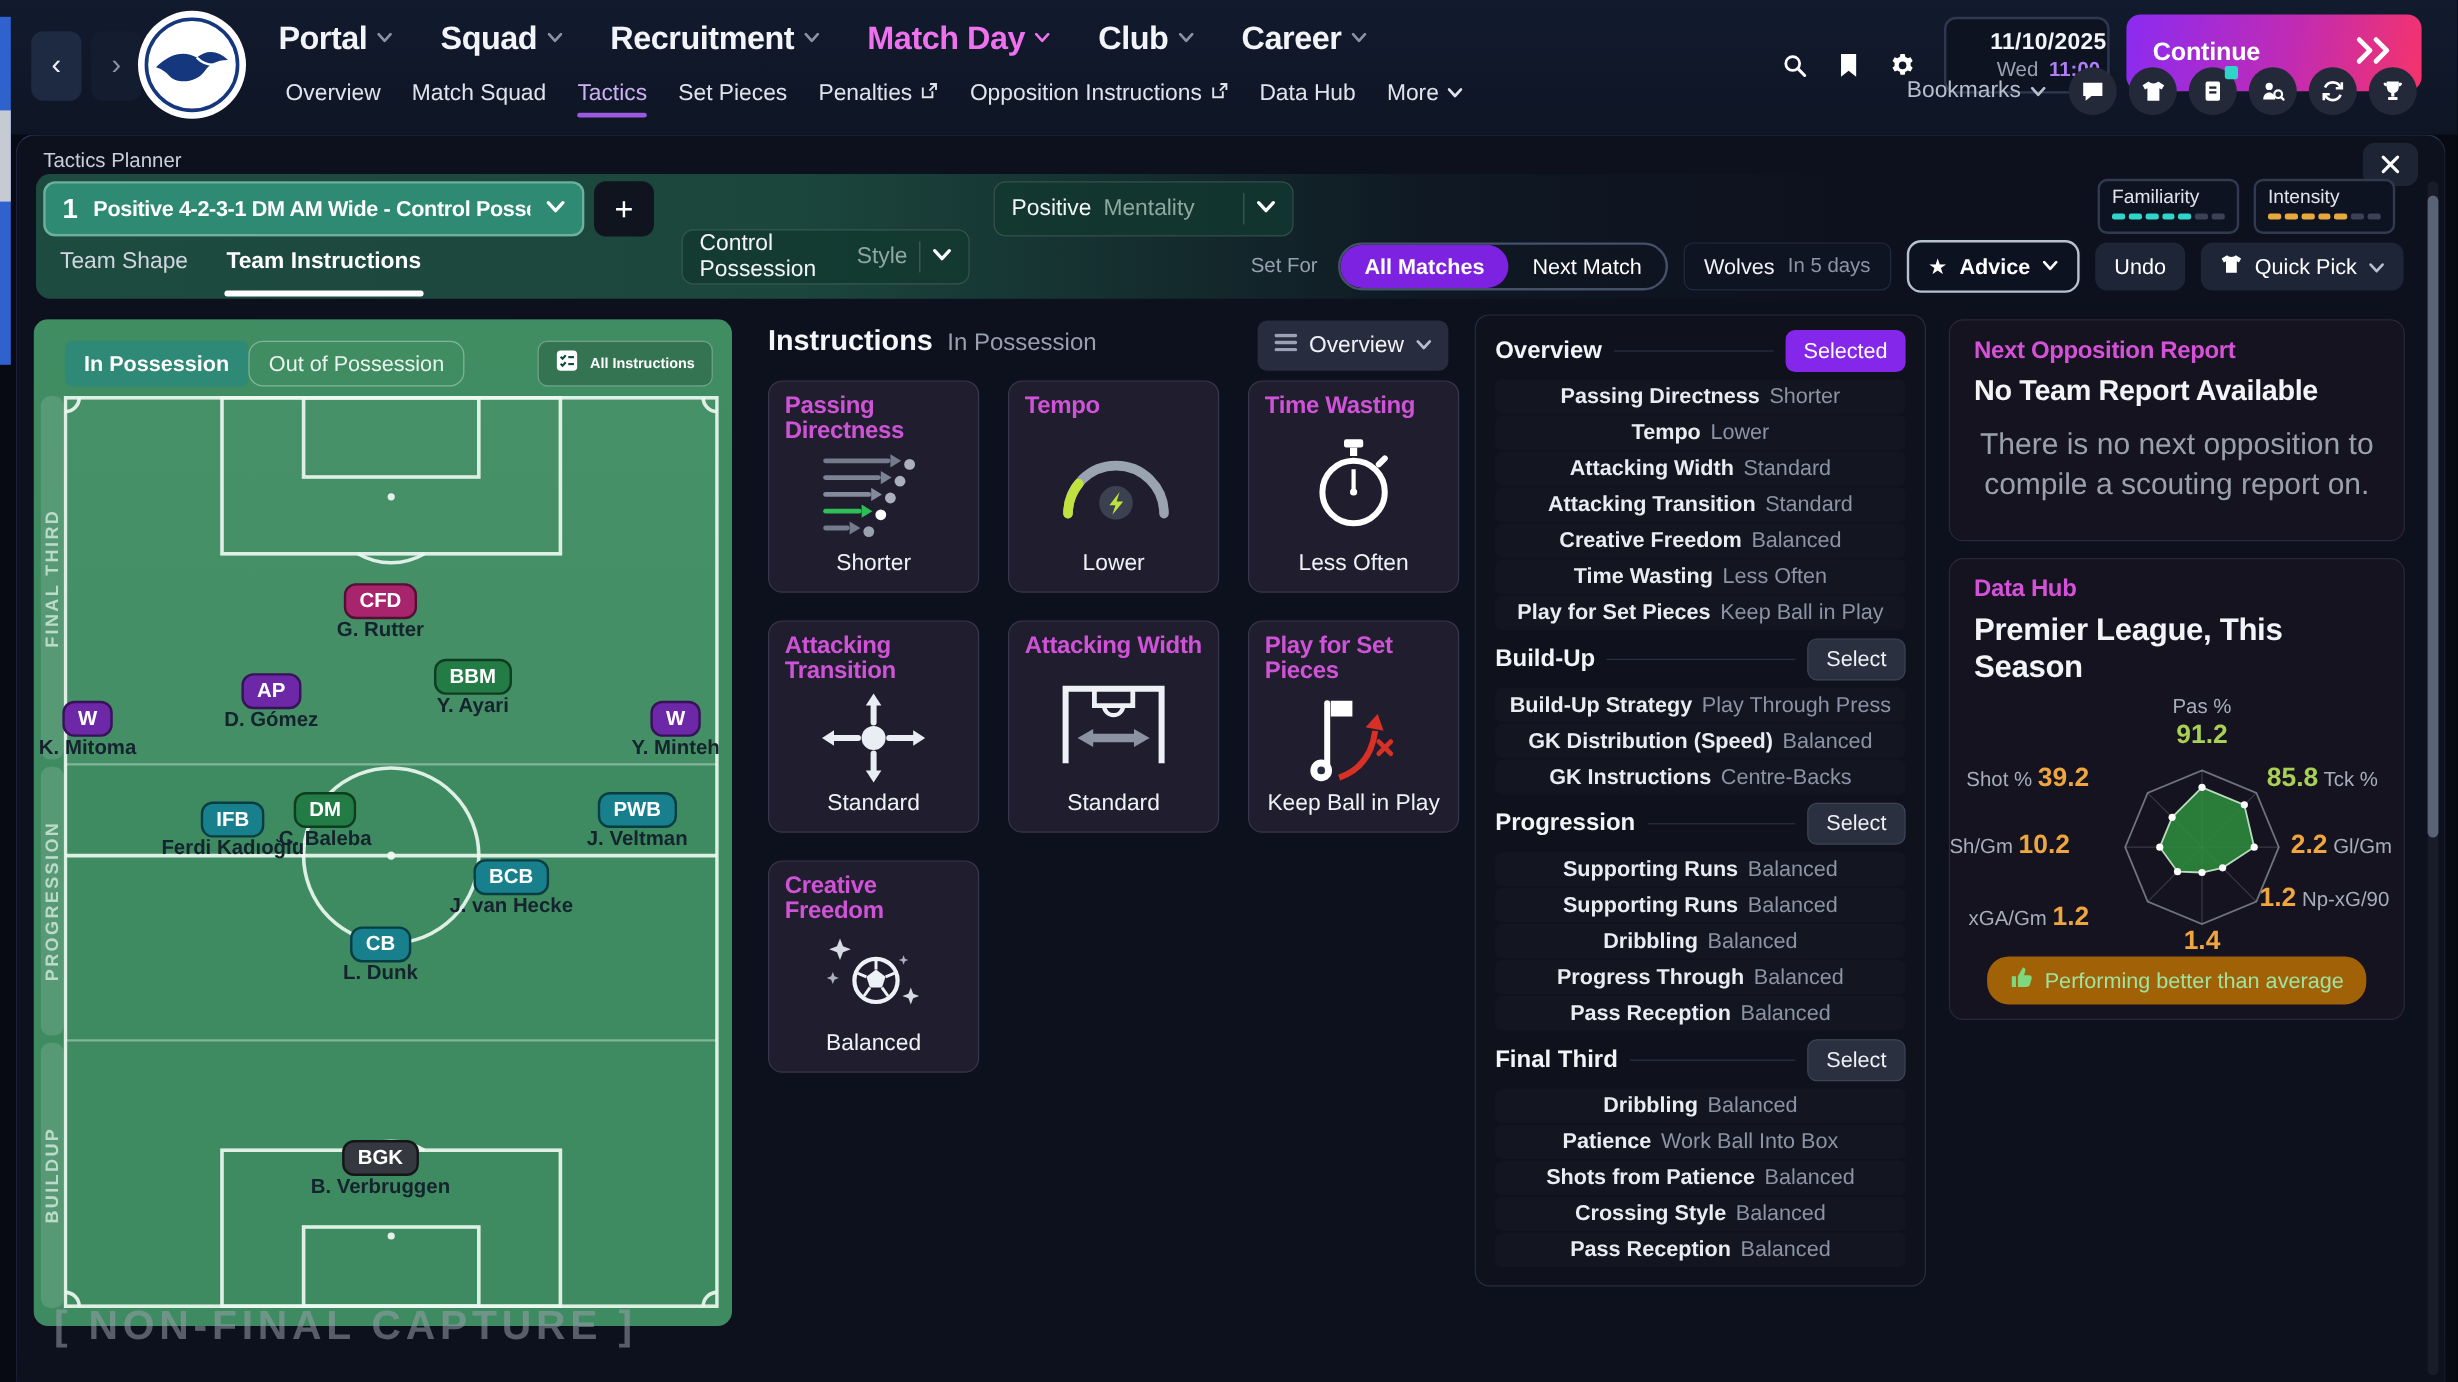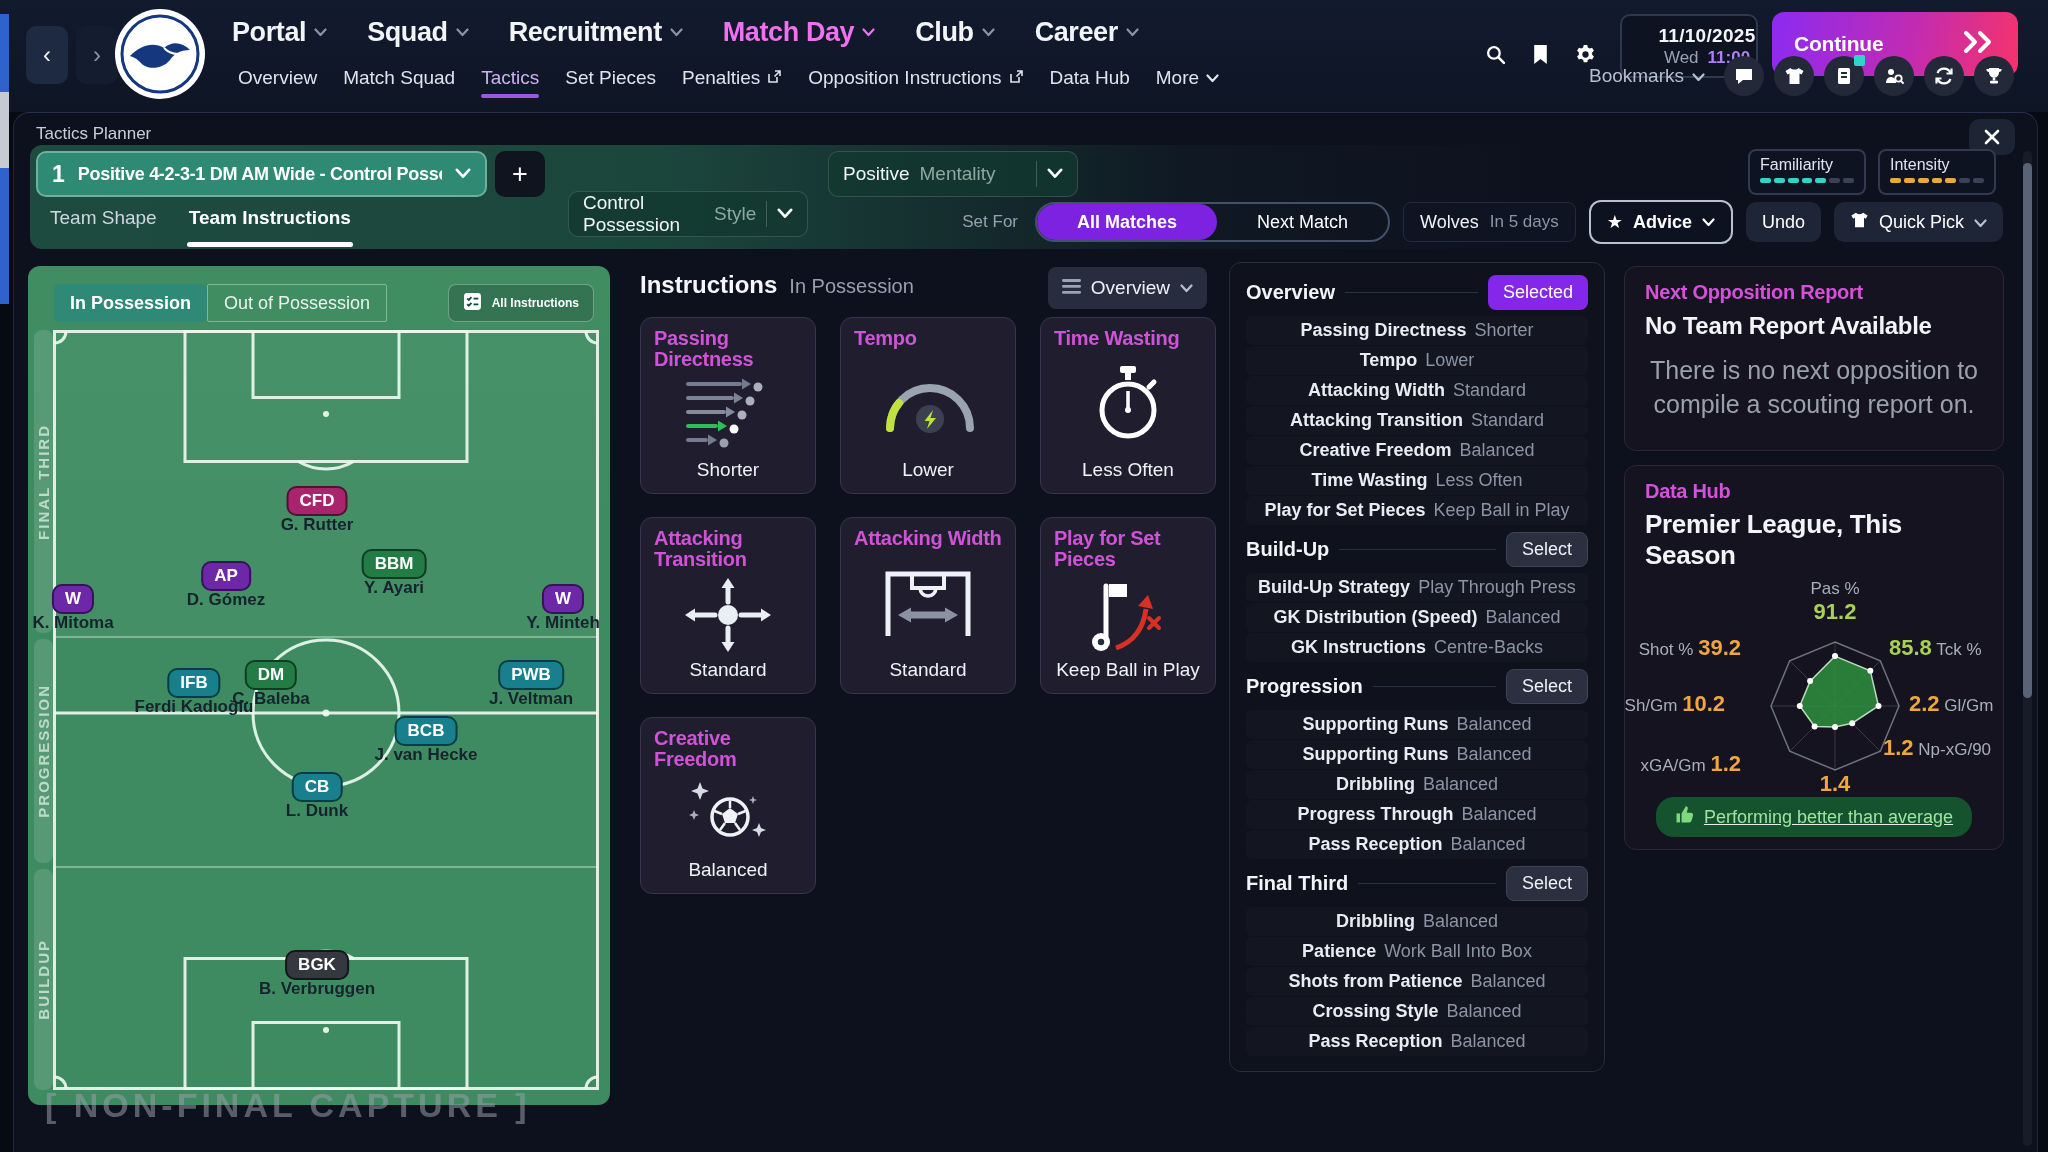--- a/index.html
+++ b/index.html
@@ -79,40 +79,40 @@
   .meter-segs i { width:11px; height:5px; border-radius:2px; background:#3a4254; }
 
   .shape-tabs { position:absolute; left:36px; top:94px; display:flex; gap:32px; }
   .shape-tab { position:relative; font-size:19px; color:#cfd6e0; padding-bottom:18px; }
   .shape-tab.active { color:#fff; font-weight:bold; }
   .shape-tab.active::after { content:""; position:absolute; left:-2px; right:-2px; bottom:0; height:5px; background:#fff; border-radius:3px; }
 
   .toolbar-right { position:absolute; right:34px; top:86px; height:46px; display:flex; align-items:center; gap:13px; }
   .setfor-lbl { font-size:17px; color:#97a0b0; margin-right:4px; }
   .seg-group { display:flex; border:2px solid #45506a; border-radius:21px; overflow:hidden; height:40px; }
-  .seg-opt { display:flex; align-items:center; padding:0 40px; font-size:18px; color:#fff; }
+  .seg-opt { display:flex; align-items:center; padding:0 20px; font-size:18px; color:#fff; }
   .seg-opt.sel { background:#7d22e0; font-weight:bold; border-radius:18px; }
   .opp-chip { display:flex; align-items:center; gap:11px; height:40px; padding:0 16px; background:#0f1422;
       border:1px solid #232b40; border-radius:8px; }
   .opp-chip .nm { font-size:18px; color:#f0f2f6; }
   .opp-chip .wh { font-size:17px; color:#8c94a6; }
   .advice-btn { display:flex; align-items:center; gap:10px; height:44px; padding:0 16px; border:2px solid #b9c1cf;
       border-radius:12px; background:#0d1220; box-shadow:0 0 0 3px #0d1220; }
   .advice-btn .star { color:#fff; font-size:18px; }
   .advice-btn .lbl { font-size:18px; font-weight:bold; color:#fff; }
   .flat-btn { display:flex; align-items:center; gap:10px; height:40px; padding:0 16px; background:#1d2536;
       border-radius:10px; font-size:18px; color:#fff; }
 
   
   .pitch-panel { position:absolute; left:14px; top:153px; width:582px; height:839px; border-radius:12px;
       background:linear-gradient(180deg,#43916662 , #3f8b61 30%), #3f8b61; background-color:#3f8b61; overflow:visible; }
   .poss-tabs { position:absolute; left:26px; top:18px; display:flex; }
   .poss-tab { height:38px; display:flex; align-items:center; padding:0 16px; font-size:18px; color:#eaf4ee; }
   .poss-tab.active { background:#2f8977; font-weight:bold; color:#fff; border-radius:6px; }
-  .poss-tab.inactive { border:1px solid rgba(230,245,235,0.4); border-radius:2px; }
+  .poss-tab.inactive { border:1px solid rgba(230,245,235,0.4); border-radius:12px; }
   .all-instr-btn { position:absolute; right:16px; top:18px; height:38px; display:flex; align-items:center; gap:10px;
       padding:0 14px; border:1px solid rgba(230,245,235,0.35); border-radius:8px; background:rgba(8,28,24,0.22); }
   .all-instr-btn .lbl { font-size:12px; font-weight:bold; color:#fff; }
   .zone-strip { position:absolute; left:6px; width:19px; border-radius:8px; background:rgba(255,255,255,0.12);
       display:flex; align-items:center; justify-content:center; }
   .zone-strip span { writing-mode:vertical-rl; transform:rotate(180deg); font-size:15px; letter-spacing:2px;
       color:rgba(222,240,230,0.75); font-weight:bold; white-space:nowrap; }
   .field { position:absolute; left:25px; top:64px; width:546px; height:760px; }
   .player { position:absolute; width:0; height:0; }
   .p-badge { position:absolute; transform:translate(-50%,-50%); padding:3px 11px; border-radius:10px; border:2px solid;
@@ -162,21 +162,21 @@
   .opp-card .body { margin-top:14px; font-size:25px; color:#9aa1ad; text-align:center; line-height:1.35; }
   .dh-card { top:352px; height:385px; }
   .dh-card .heading { margin-top:6px; font-size:26px; font-weight:bold; color:#f2f4f7; letter-spacing:-0.3px; }
   .radar-wrap { position:relative; margin-top:2px; height:250px; }
   .radar-label { position:absolute; font-size:17px; color:#a7aebb; white-space:nowrap; }
   .radar-label b { font-size:22px; font-weight:bold; }
   .radar-label.center { text-align:center; transform:translateX(-50%); }
   .v-green { color:#a8d054; }
   .v-orange { color:#efa63e; }
   .perf-pill { position:absolute; left:50%; bottom:12px; transform:translateX(-50%); display:flex; align-items:center;
-      gap:10px; background:#14532d; border-radius:18px; padding:8px 19px; white-space:nowrap;text-decoration:underline; }
+      gap:10px; background:#a16207; border-radius:18px; padding:8px 19px; white-space:nowrap; }
   .perf-pill span { font-size:18px; color:#9fe3a0; }
 
   .scroll-track { position:absolute; right:5px; top:38px; bottom:6px; width:9px; background:rgba(255,255,255,0.05); border-radius:5px; }
   .scroll-thumb { position:absolute; left:0; top:12px; width:9px; height:535px; background:#5a6375; border-radius:5px; }
 
   .watermark { position:absolute; left:45px; top:1086px; font-size:34px; font-weight:bold; letter-spacing:4px;
       color:rgba(150,158,168,0.55); z-index:50; }
 </style>
 </head>
 <body>

